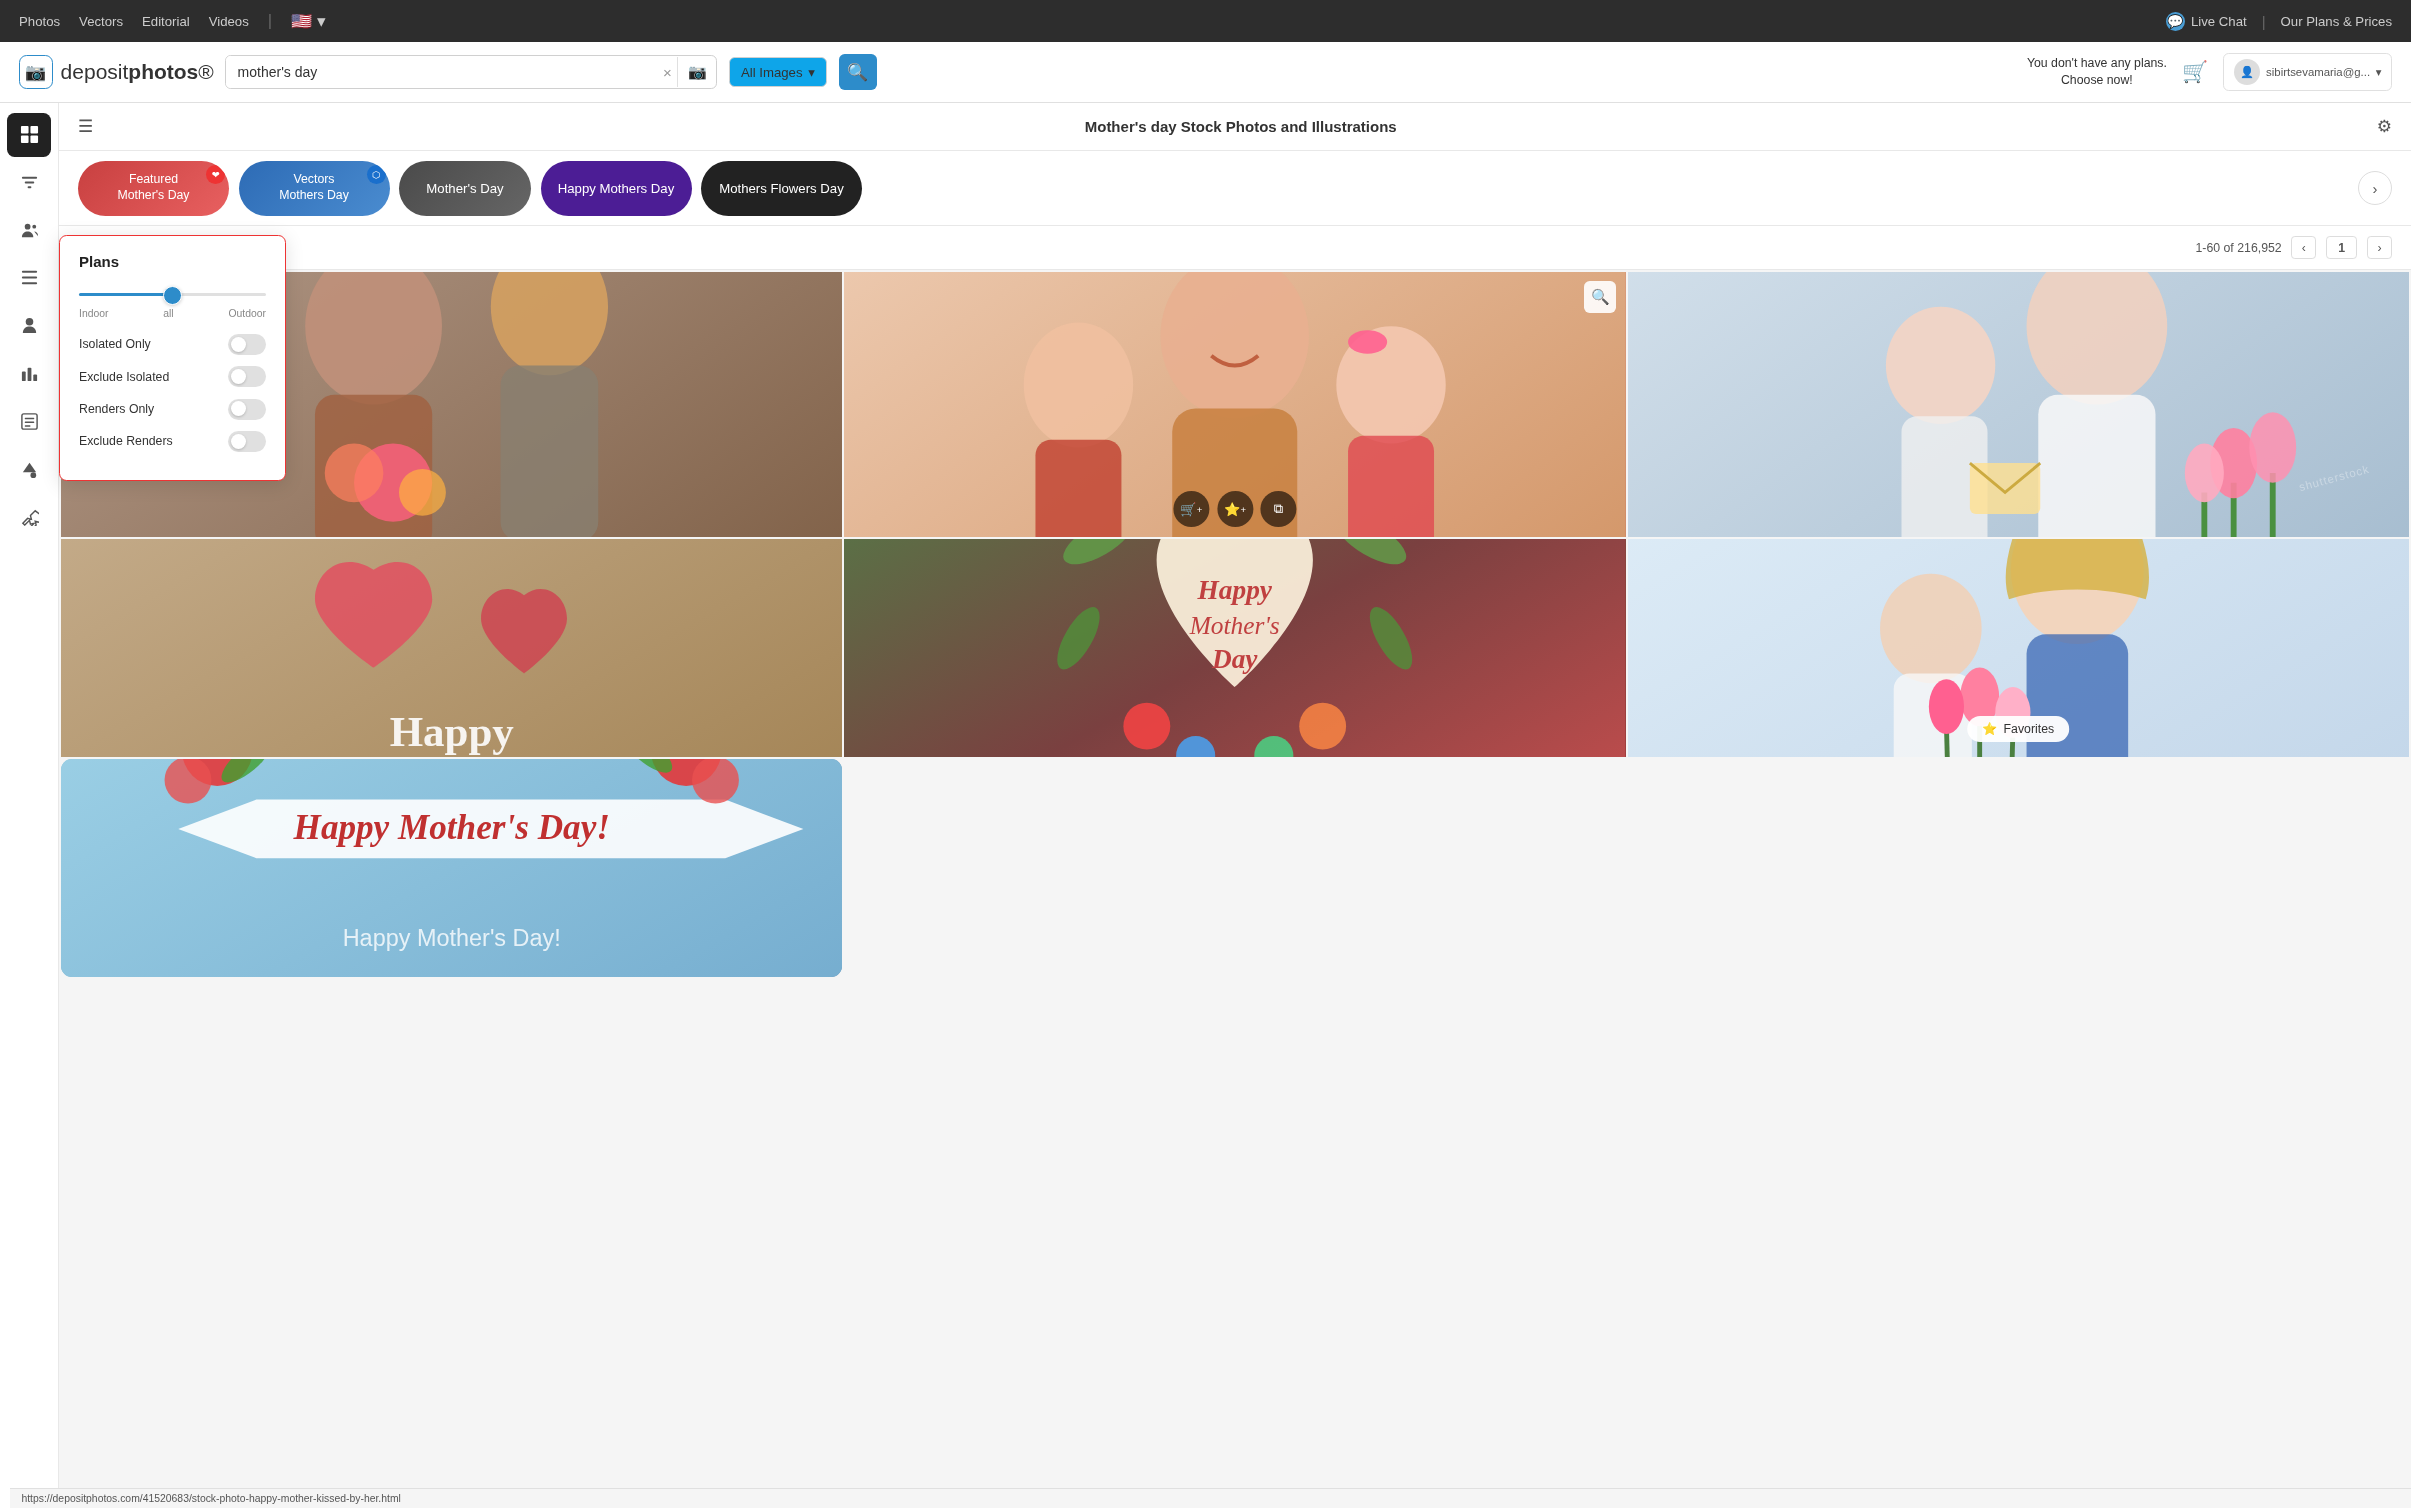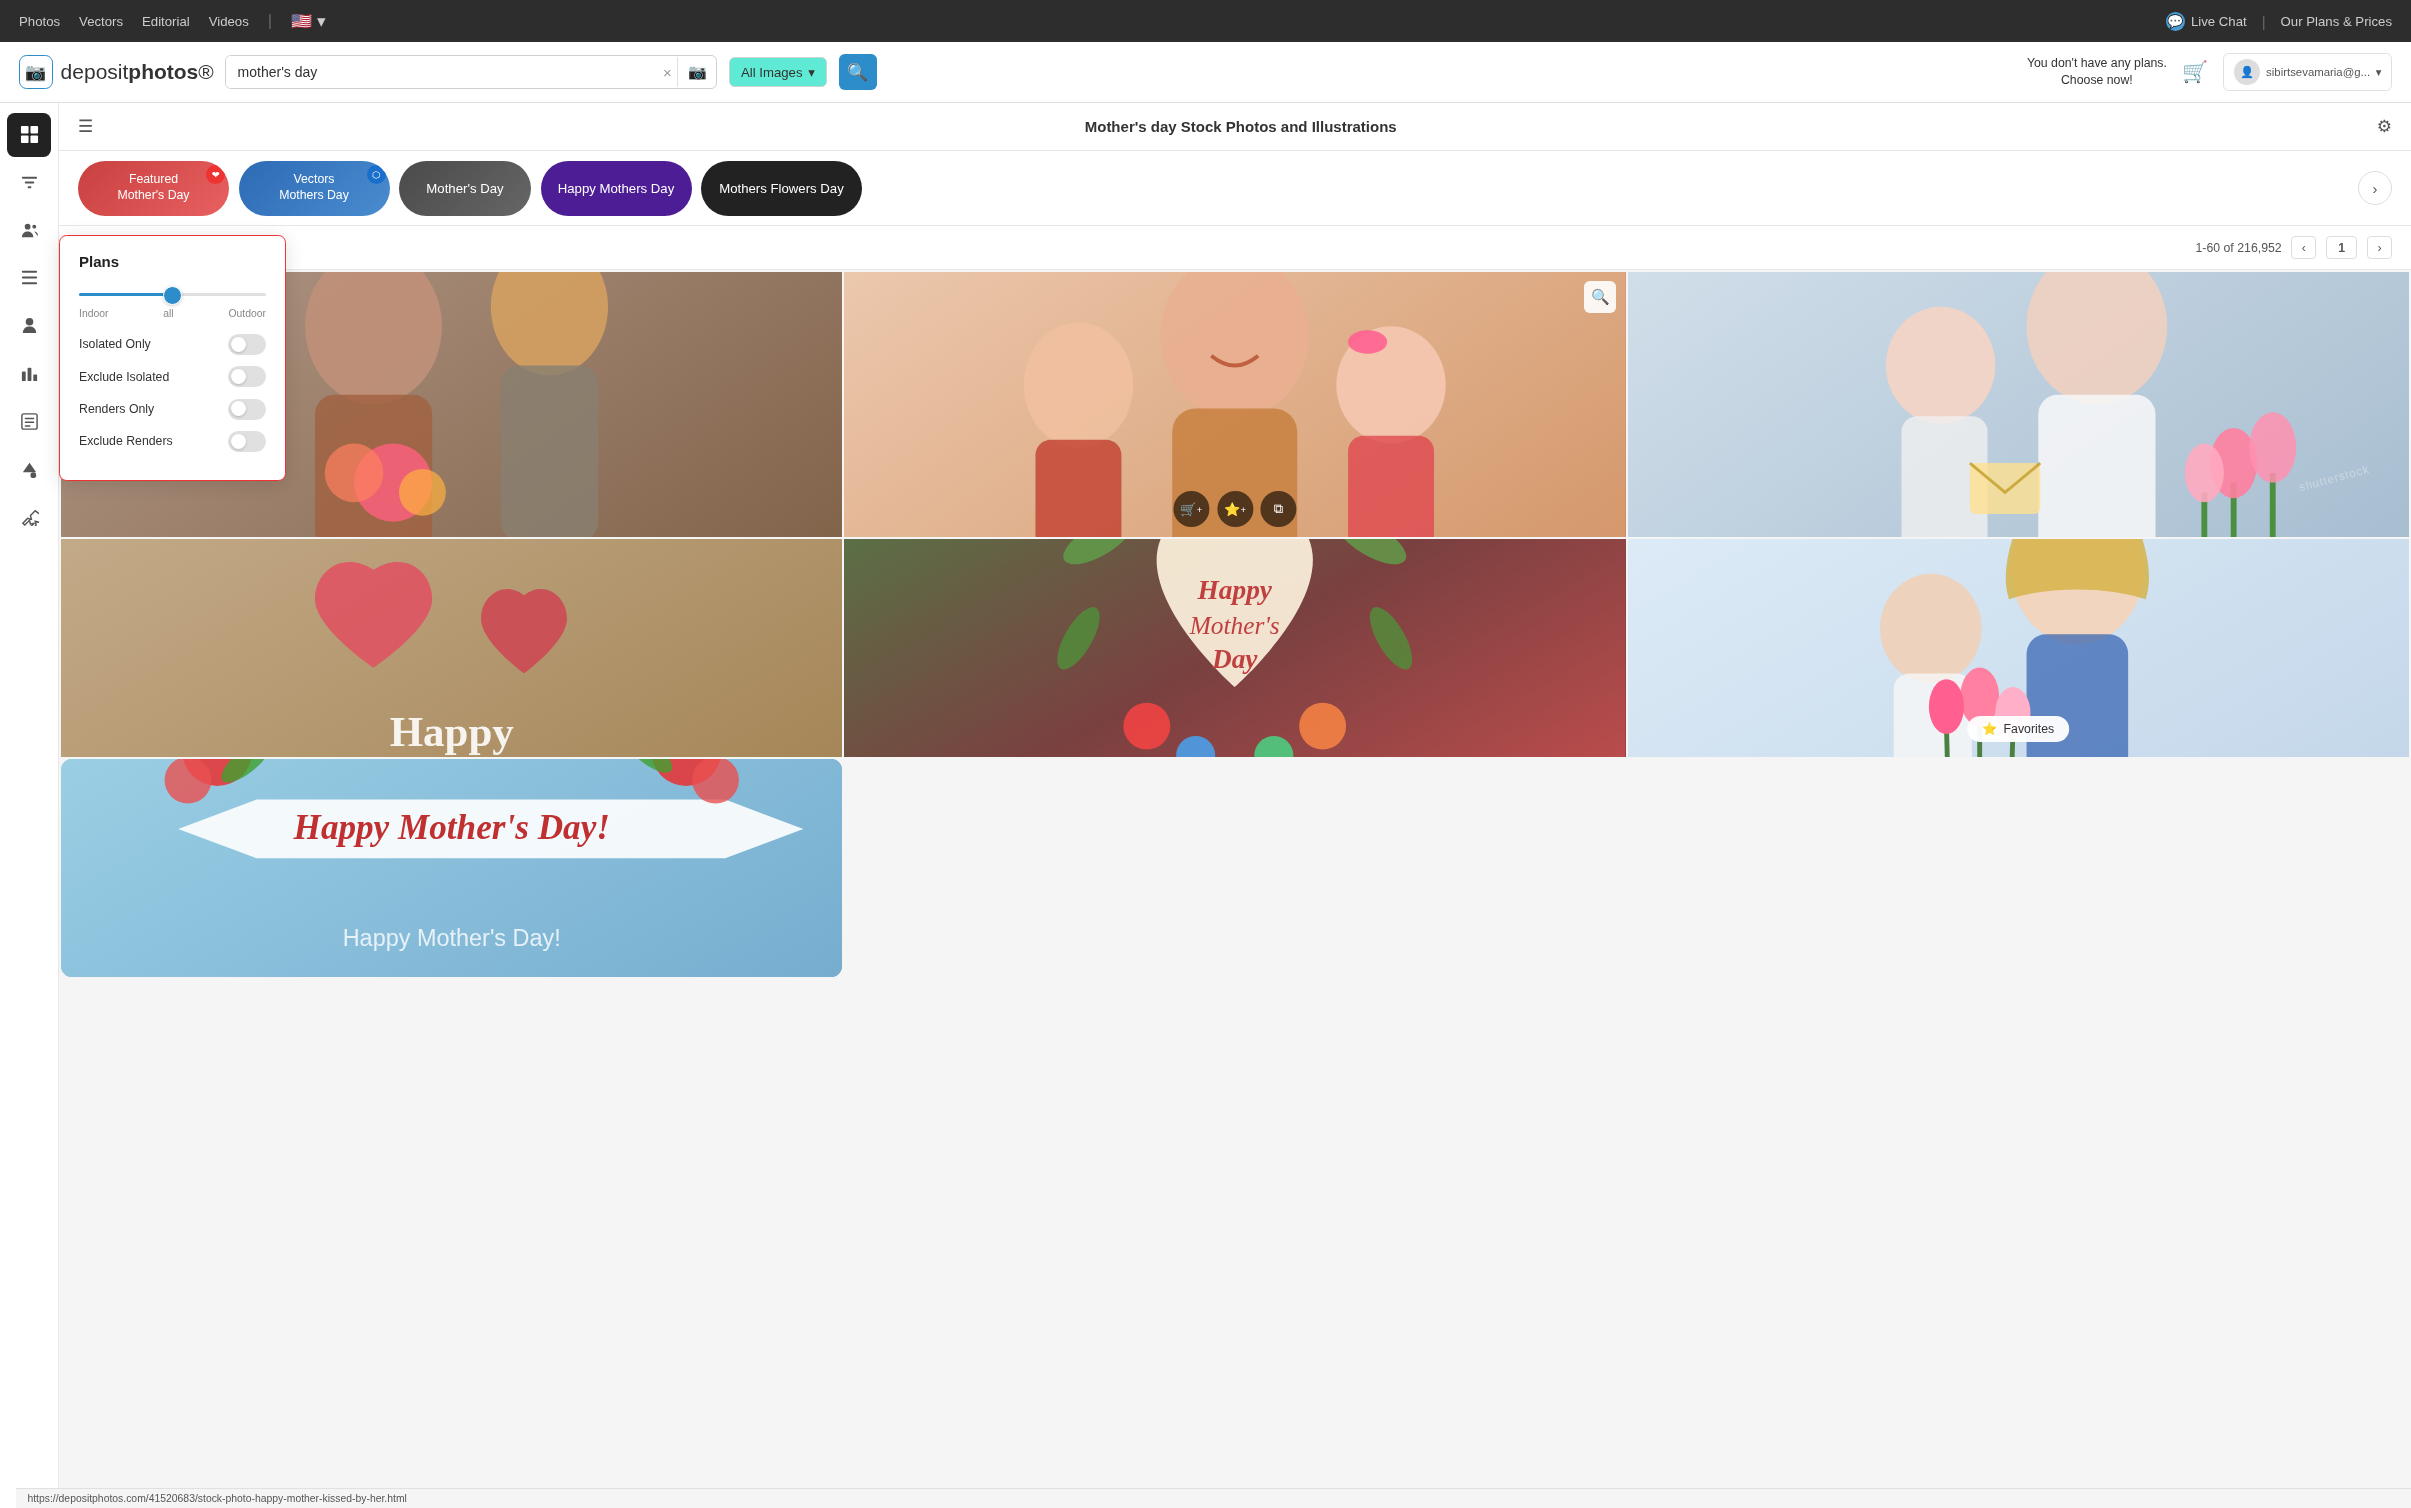--- a/index.html
+++ b/index.html
@@ -63,21 +63,21 @@
     .search-type-select {
       display: flex;
       align-items: center;
       border: 1.4px solid #d0d0d0;
       border-radius: 5.7px;
       padding: 6.6px 11.4px;
       font-size: 13.2px;
       color: #333;
       cursor: pointer;
       gap: 5.7px;
-      background: #5eead4;
+      background: #0ea5e9;
     }
     .search-btn {
       background: #2d8cca;
       border: none;
       border-radius: 5.7px;
       width: 38px;
       height: 36px;
       cursor: pointer;
       display: flex;
       align-items: center;
@@ -414,21 +414,21 @@
     
     .photo-bg-1 { background: linear-gradient(135deg, #c8a87a, #8b6a4a); }
     .photo-bg-2 { background: linear-gradient(135deg, #f0c0b0, #d08060); }
     .photo-bg-3 { background: linear-gradient(135deg, #d0d8e0, #a0b0c0); }
     .photo-bg-6 { background: linear-gradient(135deg, #d8e8f0, #b0c8d8); }
 
     
     .status-bar {
       position: fixed;
       bottom: 0;
-      left: 16px;
+      left: 10px;
       right: 0;
       background: #f5f5f5;
       border-top: 0.9px solid #e0e0e0;
       padding: 3.8px 11.4px;
       font-size: 10.4px;
       color: #555;
       z-index: 200;
     }
   </style>
 </head>

